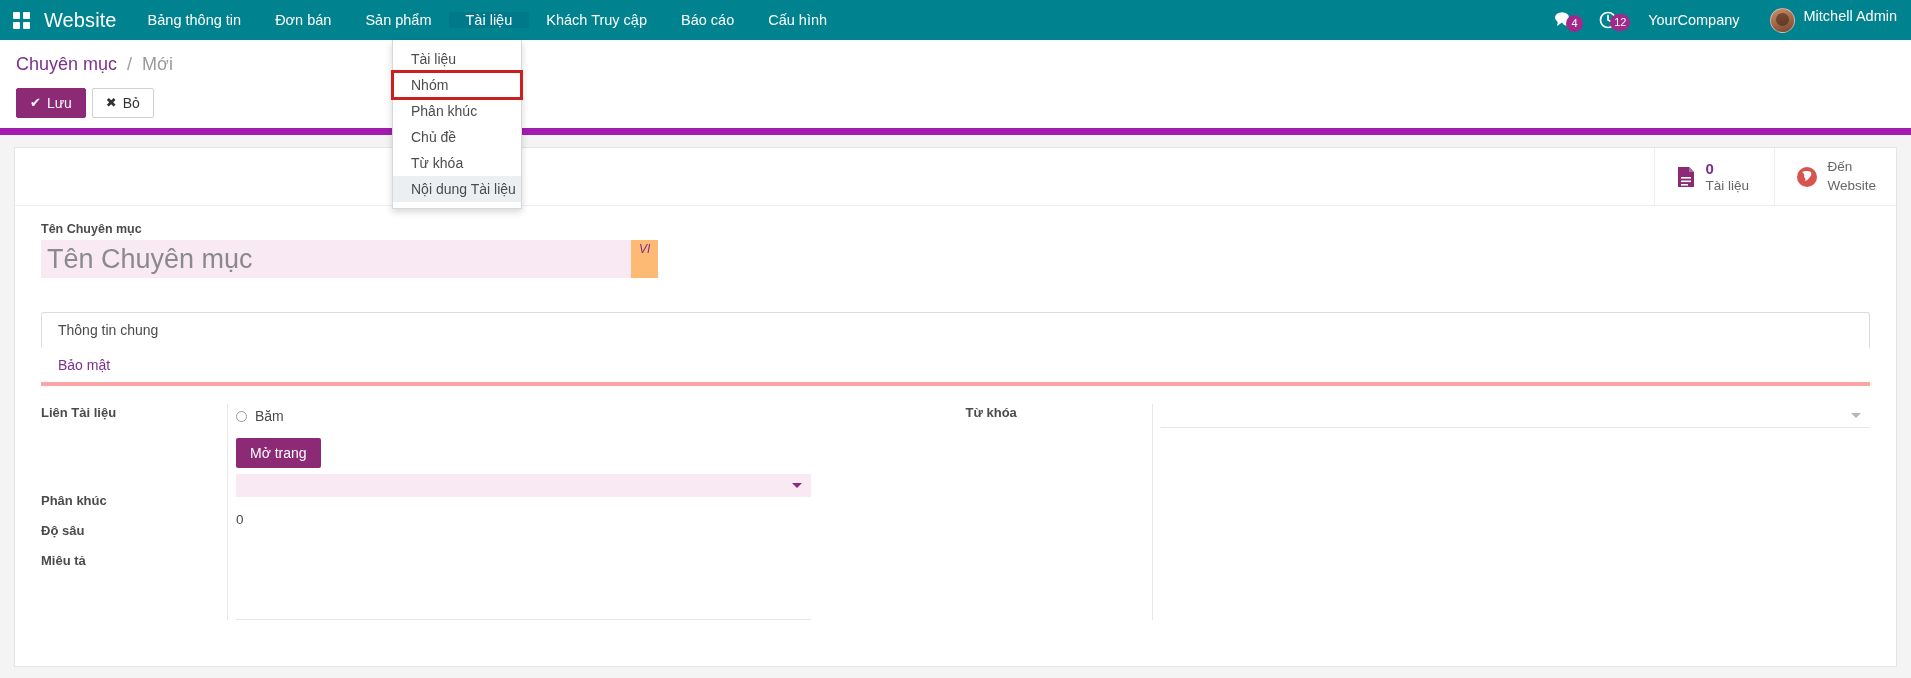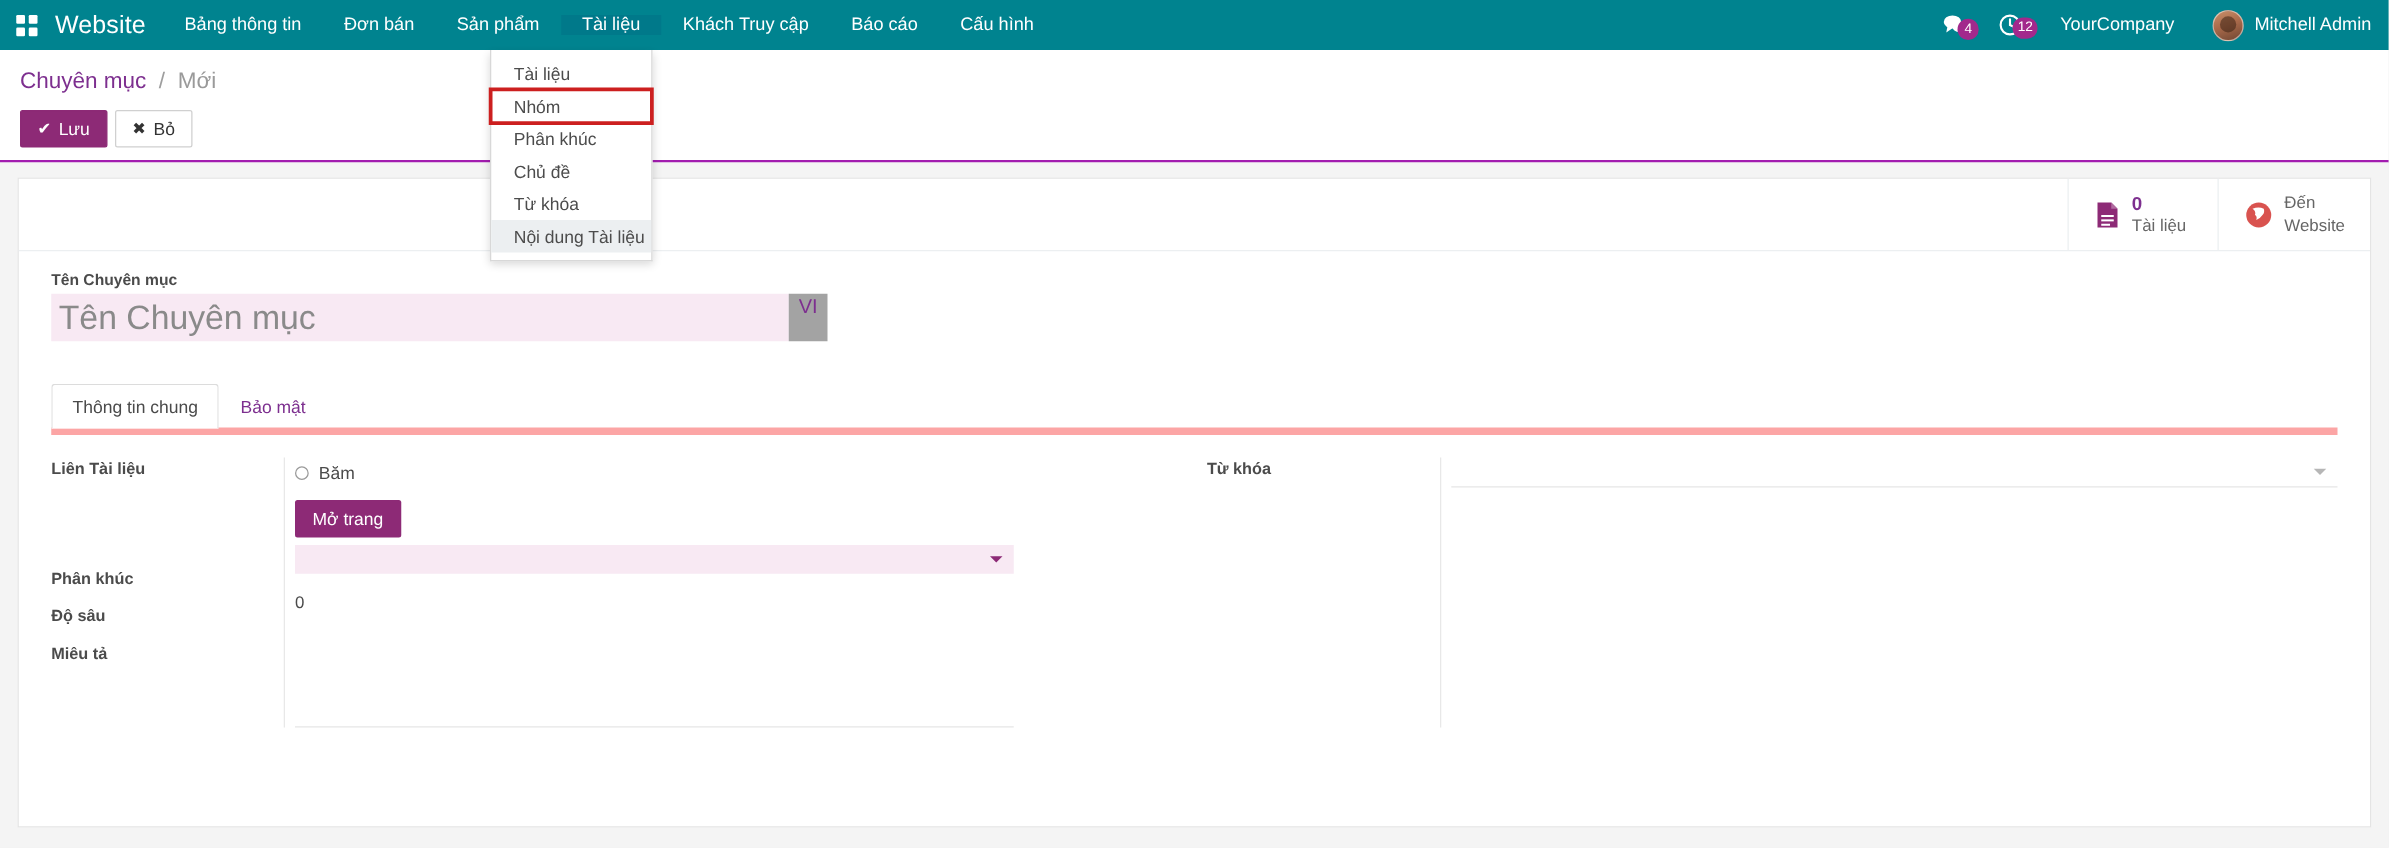--- a/index.html
+++ b/index.html
@@ -41,21 +41,21 @@
   .menu-item.active { background: #00798a; }
   .nav-right { margin-left: auto; display: flex; align-items: center; padding-right: 14px; }
   .nav-icon-wrap { position: relative; display: flex; align-items: center; padding: 0 12px; cursor: pointer; }
   .badge-count {
     position: absolute; top: 4px; left: 24px;
     background: #a2298c; color: #fff;
     font-size: 11px; line-height: 16px; min-width: 17px; height: 17px;
     border-radius: 9px; text-align: center; padding: 0 4px; font-weight: 400;
   }
   .company-name { font-size: 14.5px; padding: 0 18px; cursor: pointer; white-space: nowrap; }
-  .user-menu { display: flex; align-items: center; padding-left: 12px; cursor: pointer; white-space: nowrap; }
+  .user-menu { display: flex; align-items: flex-start; padding-left: 12px; cursor: pointer; white-space: nowrap; }
   .avatar {
     width: 25px; height: 25px; border-radius: 50%;
     background: linear-gradient(160deg,#c98f6a 0%,#a8694a 48%,#6f4632 100%);
     margin-right: 9px; border: 1px solid rgba(255,255,255,.5);
     position: relative; overflow: hidden; flex: none;
   }
   .avatar::after {
     content:""; position:absolute; left:50%; top:18%;
     width: 13px; height: 13px; margin-left:-6.5px;
     border-radius:50%; background: rgba(60,35,20,.55);
@@ -84,21 +84,21 @@
   .dropdown-item.outlined {
     outline: 3px solid #cc1f1f;
     outline-offset: -1px;
     position: relative; z-index: 2;
   }
 
   
   .control-panel {
     background: #ffffff;
     padding: 8px 16px 10px 16px;
-    border-bottom: 2px solid #a21caf;
+    border-bottom: 7px solid #a21caf;
   }
   .breadcrumb { font-size: 18px; padding: 6px 0 4px 0; }
   .breadcrumb .crumb-link { color: #7d2f8f; cursor: pointer; }
   .breadcrumb .crumb-sep { color: #9e9e9e; padding: 0 5px; }
   .breadcrumb .crumb-current { color: #9a9a9a; }
   .btn-row { display: flex; gap: 6px; margin-top: 9px; }
   .btn {
     display: inline-flex; align-items: center; gap: 6px;
     font-size: 14px; padding: 5px 13px;
     border-radius: 2px; cursor: pointer; border: 1px solid transparent;
@@ -146,27 +146,27 @@
     width: 590px; height: 38px;
     background: #f8e9f3;
     border: none; outline: none;
     font-size: 27px; color: #8a8a8a;
     font-family: "Liberation Sans", sans-serif;
     padding: 0 6px;
   }
   .title-input::placeholder { color: #8a8a8a; opacity: 1; }
   .lang-badge {
     display: flex; align-items: flex-start;
-    font-size: 16px; color: #7d2f8f;
-    background: #a3a3a3;
-    padding: 2px 8px 0 8px; cursor: pointer;
-  }
-
-  
-  .tabs { display: flex; border-bottom: 6px solid #fca5a5; margin-top: 34px; }
+    font-size: 12px; color: #7d2f8f;
+    background: #fdba74;
+    padding: 2px 8px 0 8px; cursor: pointer; font-style: italic;
+  }
+
+  
+  .tabs { display: flex; border-bottom: 4px solid #fca5a5; margin-top: 34px; flex-direction: column; }
   .tab {
     padding: 9px 16px; font-size: 14px;
     cursor: pointer; color: #7d2f8f;
     border: 1px solid transparent; margin-bottom: -1px;
   }
   .tab.active {
     color: #4a4a4a; background: #ffffff;
     border-color: #dcdcdc #dcdcdc #ffffff #dcdcdc;
     border-radius: 3px 3px 0 0;
   }

